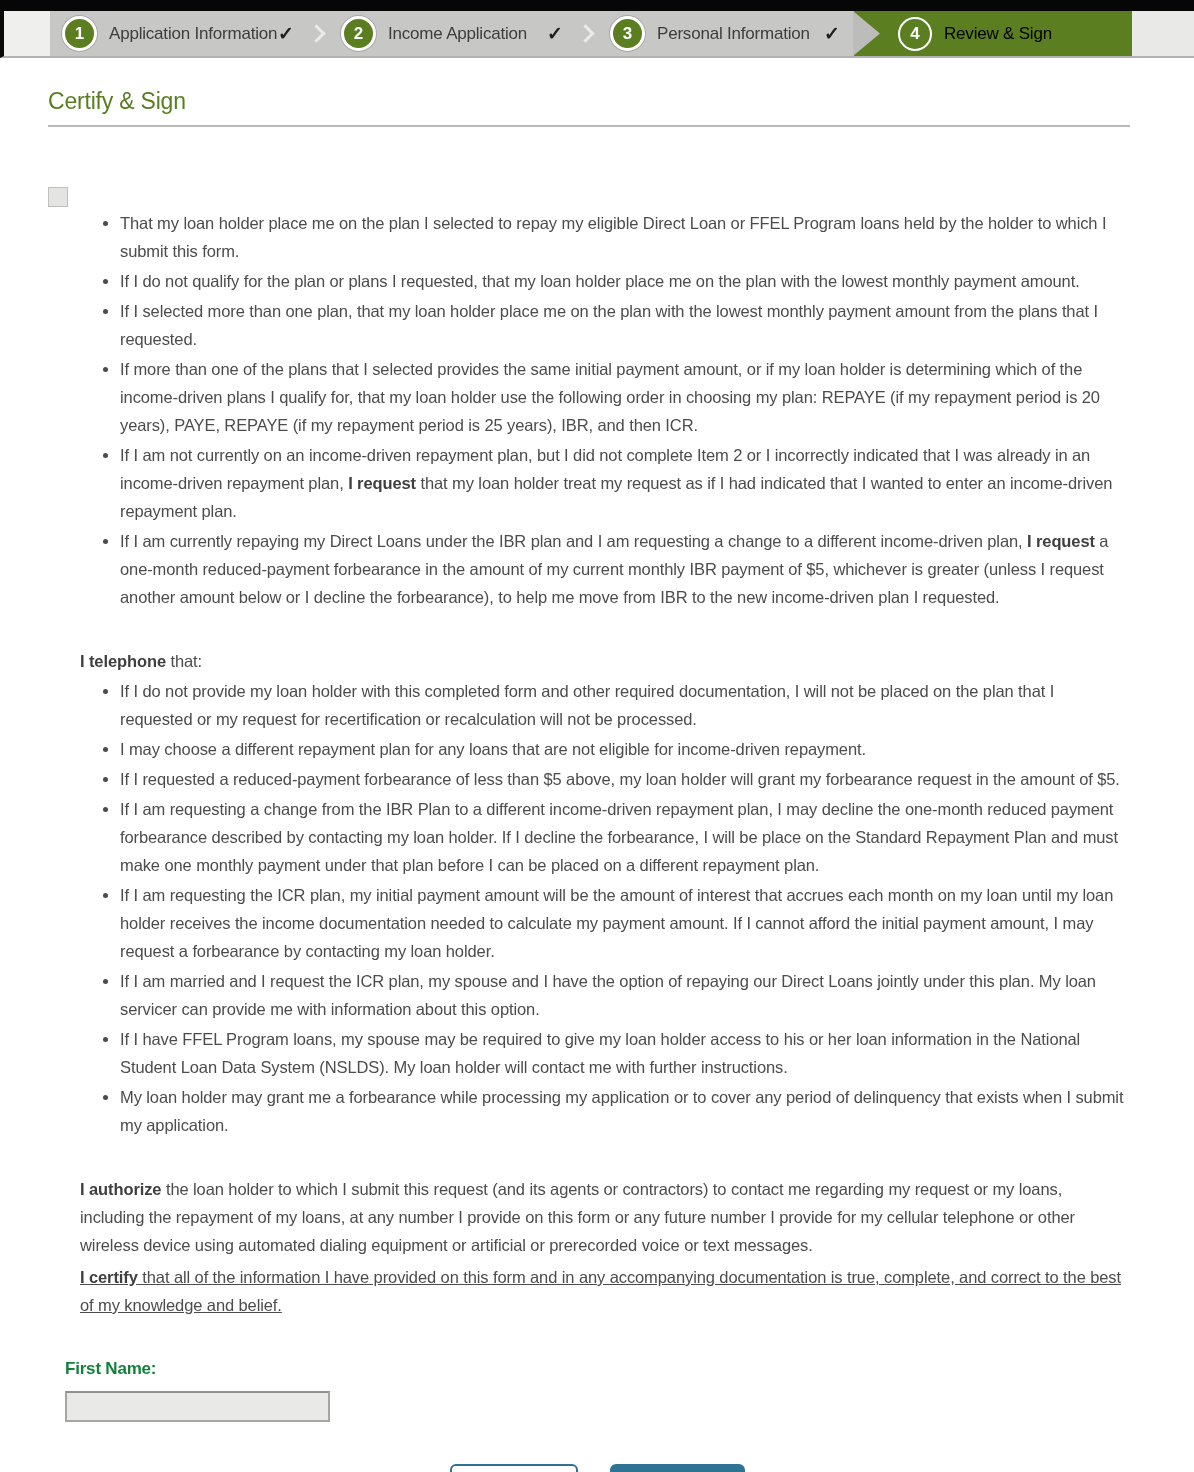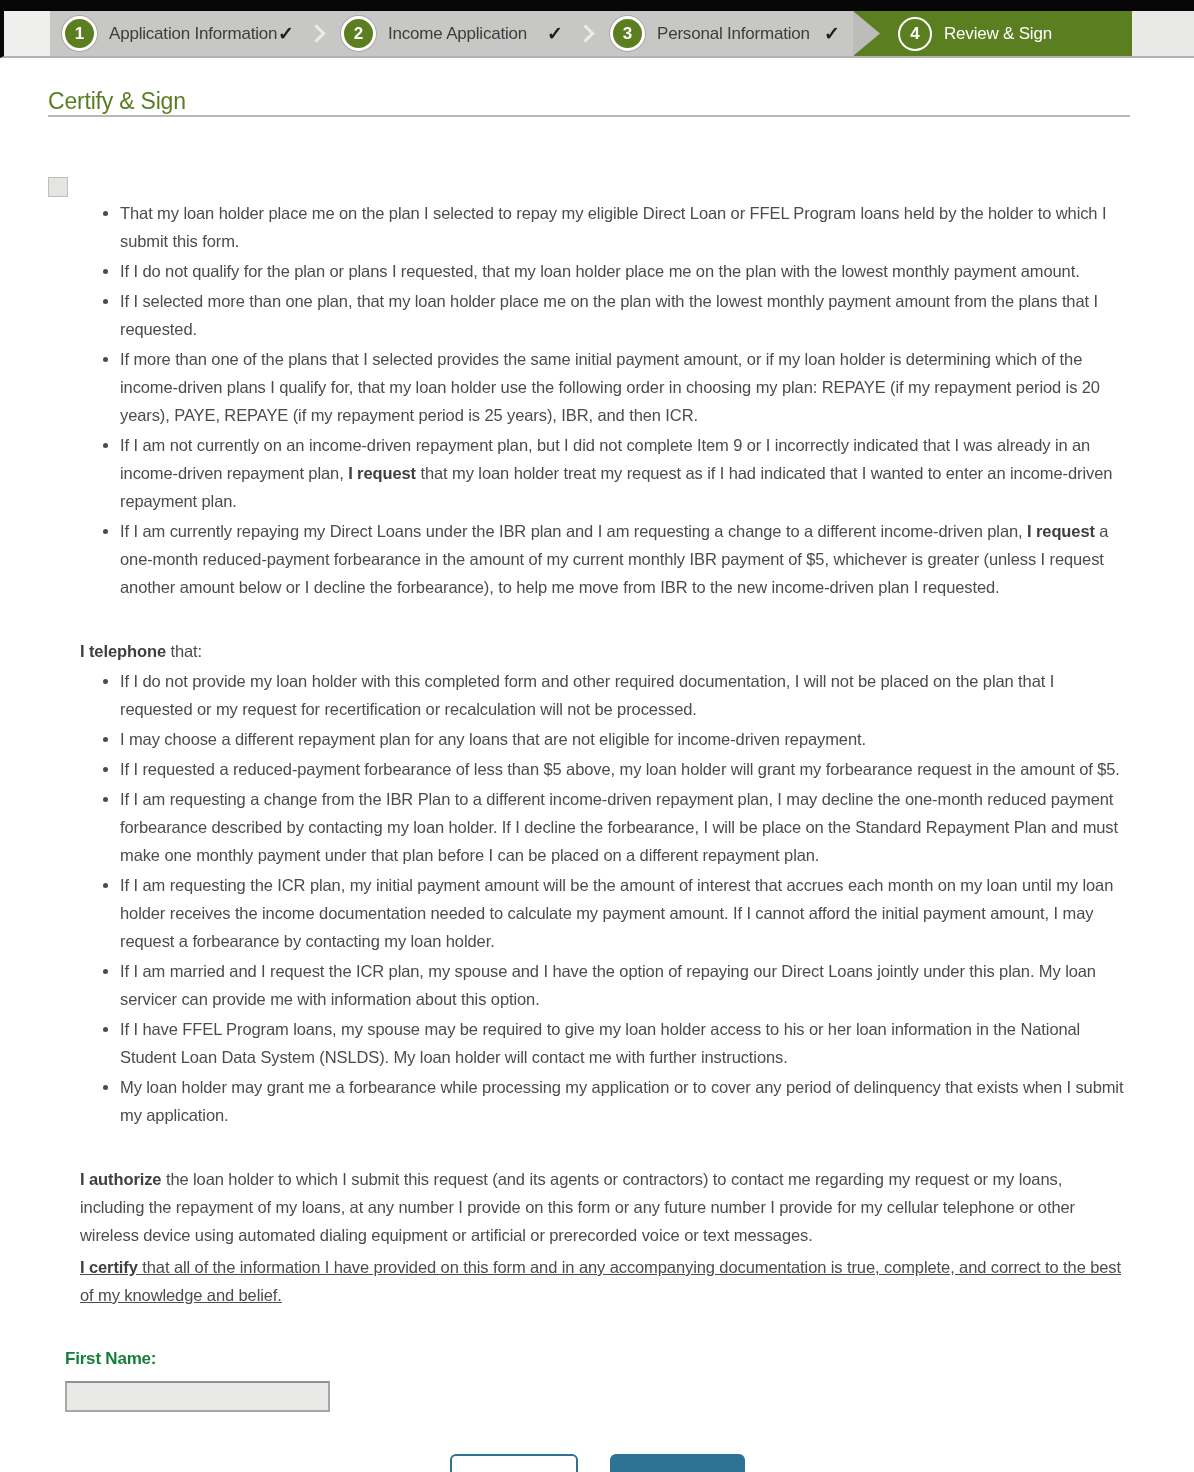--- a/index.html
+++ b/index.html
@@ -33,25 +33,25 @@
     transform:rotate(45deg); margin:0 6px 0 2px;
   }
   .step-active {
     background:#5b7e20; width:278px; position:relative; padding-left:44px;
   }
   .step-active .arrow {
     position:absolute; left:-1px; top:0; bottom:0; width:27px;
     background:#bcbcba; clip-path:polygon(0 0, 100% 50%, 0 100%);
   }
   .step-active .circle { box-shadow:none; background:transparent; border:2px solid #ffffff; width:34px; height:34px; }
-  .step-active .step-label { color:#ffffff; }
+  .step-active .step-label { color:#000000; }
 
   
   .page-title {
-    margin:30px 64px 0 48px; 
+    margin:30px 64px 0 48px; padding-bottom:10px;
     border-bottom:2px solid #b8b8b6;
     color:#5a7d22; font-size:23px; font-weight:500; letter-spacing:-0.2px;
   }
 
   
   .content {
     padding:56px 64px 0 48px;
     font-size:16.5px; line-height:28px; letter-spacing:-0.1px; color:#4c4c4c;
   }
   .certify-row { display:flex; }
@@ -131,21 +131,21 @@
   <div class="certify-row">
     <input type="checkbox" class="checkbox" style="">
   </div>
 
   <div class="indent">
     <ul>
       <li><span>That my loan holder place me on the plan I selected to repay my eligible Direct Loan or FFEL Program loans held by the holder to which I submit this form.</span><strong></strong><span></span></li>
       <li><span>If I do not qualify for the plan or plans I requested, that my loan holder place me on the plan with the lowest monthly payment amount.</span><strong></strong><span></span></li>
       <li><span>If I selected more than one plan, that my loan holder place me on the plan with the lowest monthly payment amount from the plans that I requested.</span><strong></strong><span></span></li>
       <li><span>If more than one of the plans that I selected provides the same initial payment amount, or if my loan holder is determining which of the income-driven plans I qualify for, that my loan holder use the following order in choosing my plan: REPAYE (if my repayment period is 20 years), PAYE, REPAYE (if my repayment period is 25 years), IBR, and then ICR.</span><strong></strong><span></span></li>
-      <li><span>If I am not currently on an income-driven repayment plan, but I did not complete Item 9 or I incorrectly indicated that I was already in an income-driven repayment plan, </span><strong>I request</strong><span> that my loan holder treat my request as if I had indicated that I wanted to enter an income-driven repayment plan.</span></li>
+      <li><span>If I am not currently on an income-driven repayment plan, but I did not complete Item 2 or I incorrectly indicated that I was already in an income-driven repayment plan, </span><strong>I request</strong><span> that my loan holder treat my request as if I had indicated that I wanted to enter an income-driven repayment plan.</span></li>
       <li><span>If I am currently repaying my Direct Loans under the IBR plan and I am requesting a change to a different income-driven plan, </span><strong>I request</strong><span> a one-month reduced-payment forbearance in the amount of my current monthly IBR payment of $5, whichever is greater (unless I request another amount below or I decline the forbearance), to help me move from IBR to the new income-driven plan I requested.</span></li>
     </ul>
   </div>
 
   <div class="indent section-gap">
     <p class="para"><strong>I telephone</strong><span> that:</span></p>
     <ul>
       <li>If I do not provide my loan holder with this completed form and other required documentation, I will not be placed on the plan that I requested or my request for recertification or recalculation will not be processed.</li>
       <li>I may choose a different repayment plan for any loans that are not eligible for income-driven repayment.</li>
       <li>If I requested a reduced-payment forbearance of less than $5 above, my loan holder will grant my forbearance request in the amount of $5.</li>

